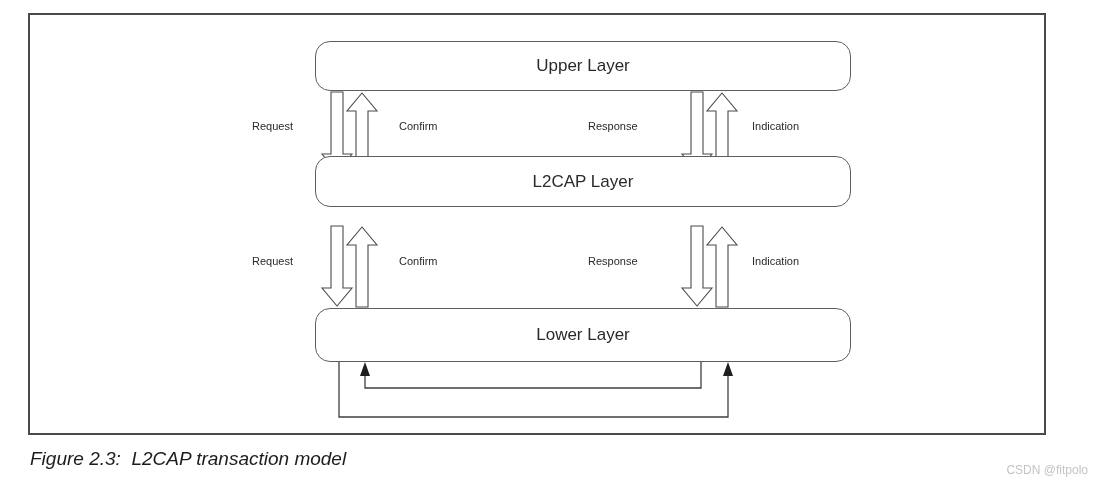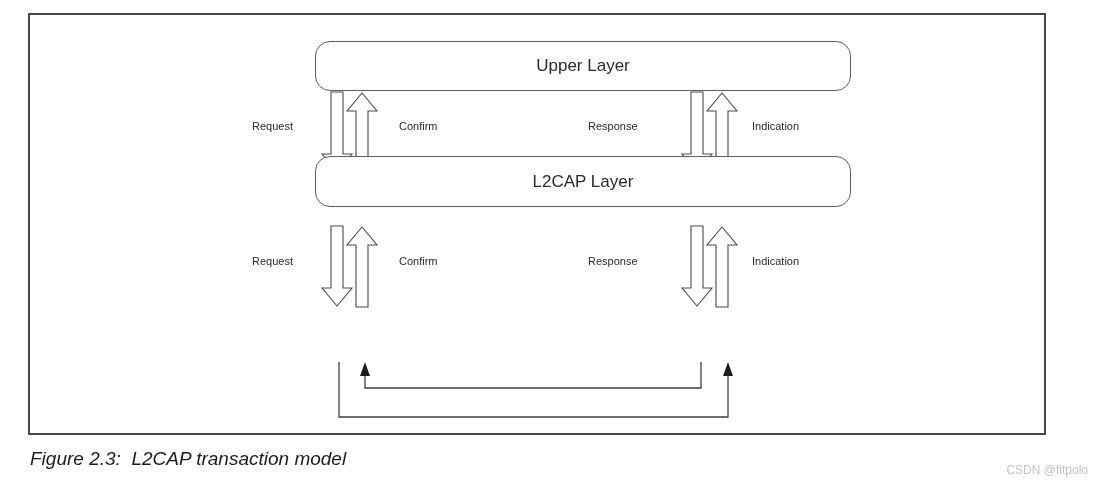--- a/index.html
+++ b/index.html
@@ -108,20 +108,23 @@
     <path class="loop-line" d="M 339,362 L 339,417 L 728,417 L 728,375"></path>
     <polygon class="loop-head" points="728,362 723,376 733,376"></polygon>
   </svg>
 
   <div class="layer-box box-upper">
     <span>Upper Layer</span>
   </div>
   <div class="layer-box box-l2cap">
     <span>L2CAP Layer</span>
   </div>
+  <div class="layer-box box-lower">
+    <span>Lower Layer</span>
+  </div>
 
   <span class="sig-label row1 sig-request">Request</span>
   <span class="sig-label row1 sig-confirm">Confirm</span>
   <span class="sig-label row1 sig-response">Response</span>
   <span class="sig-label row1 sig-indication">Indication</span>
 
   <span class="sig-label row2 sig-request">Request</span>
   <span class="sig-label row2 sig-confirm">Confirm</span>
   <span class="sig-label row2 sig-response">Response</span>
   <span class="sig-label row2 sig-indication">Indication</span>

